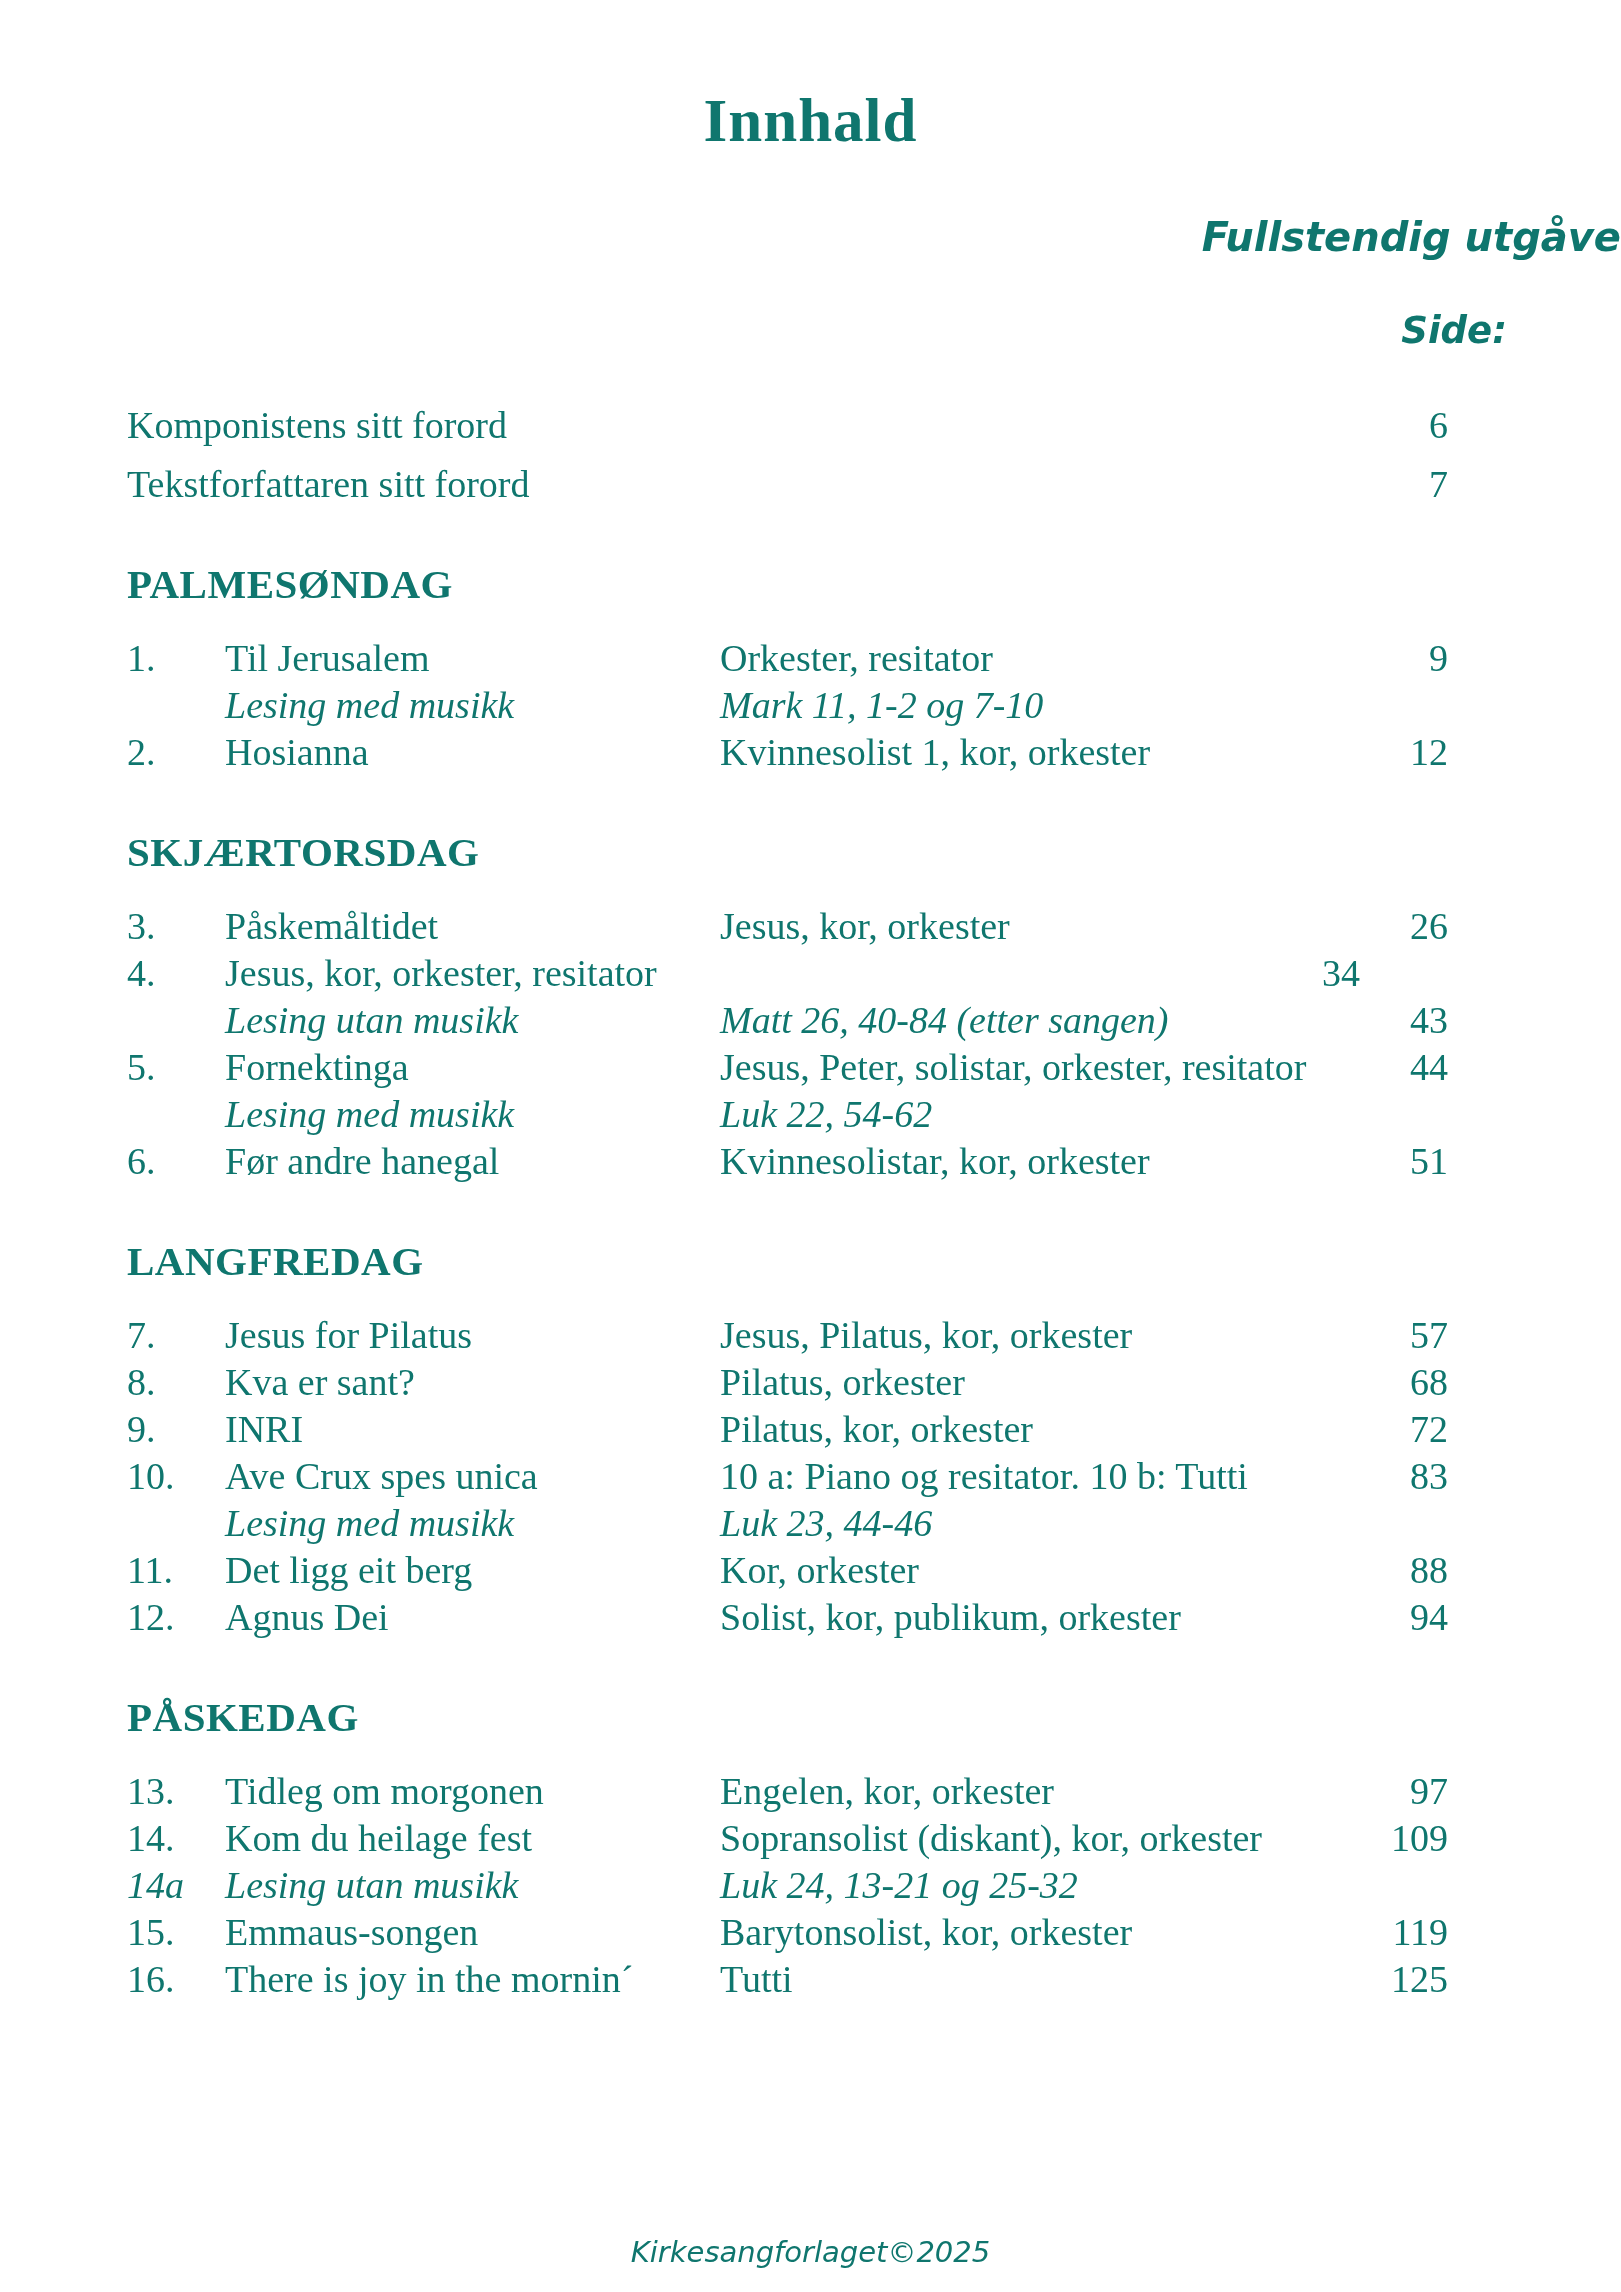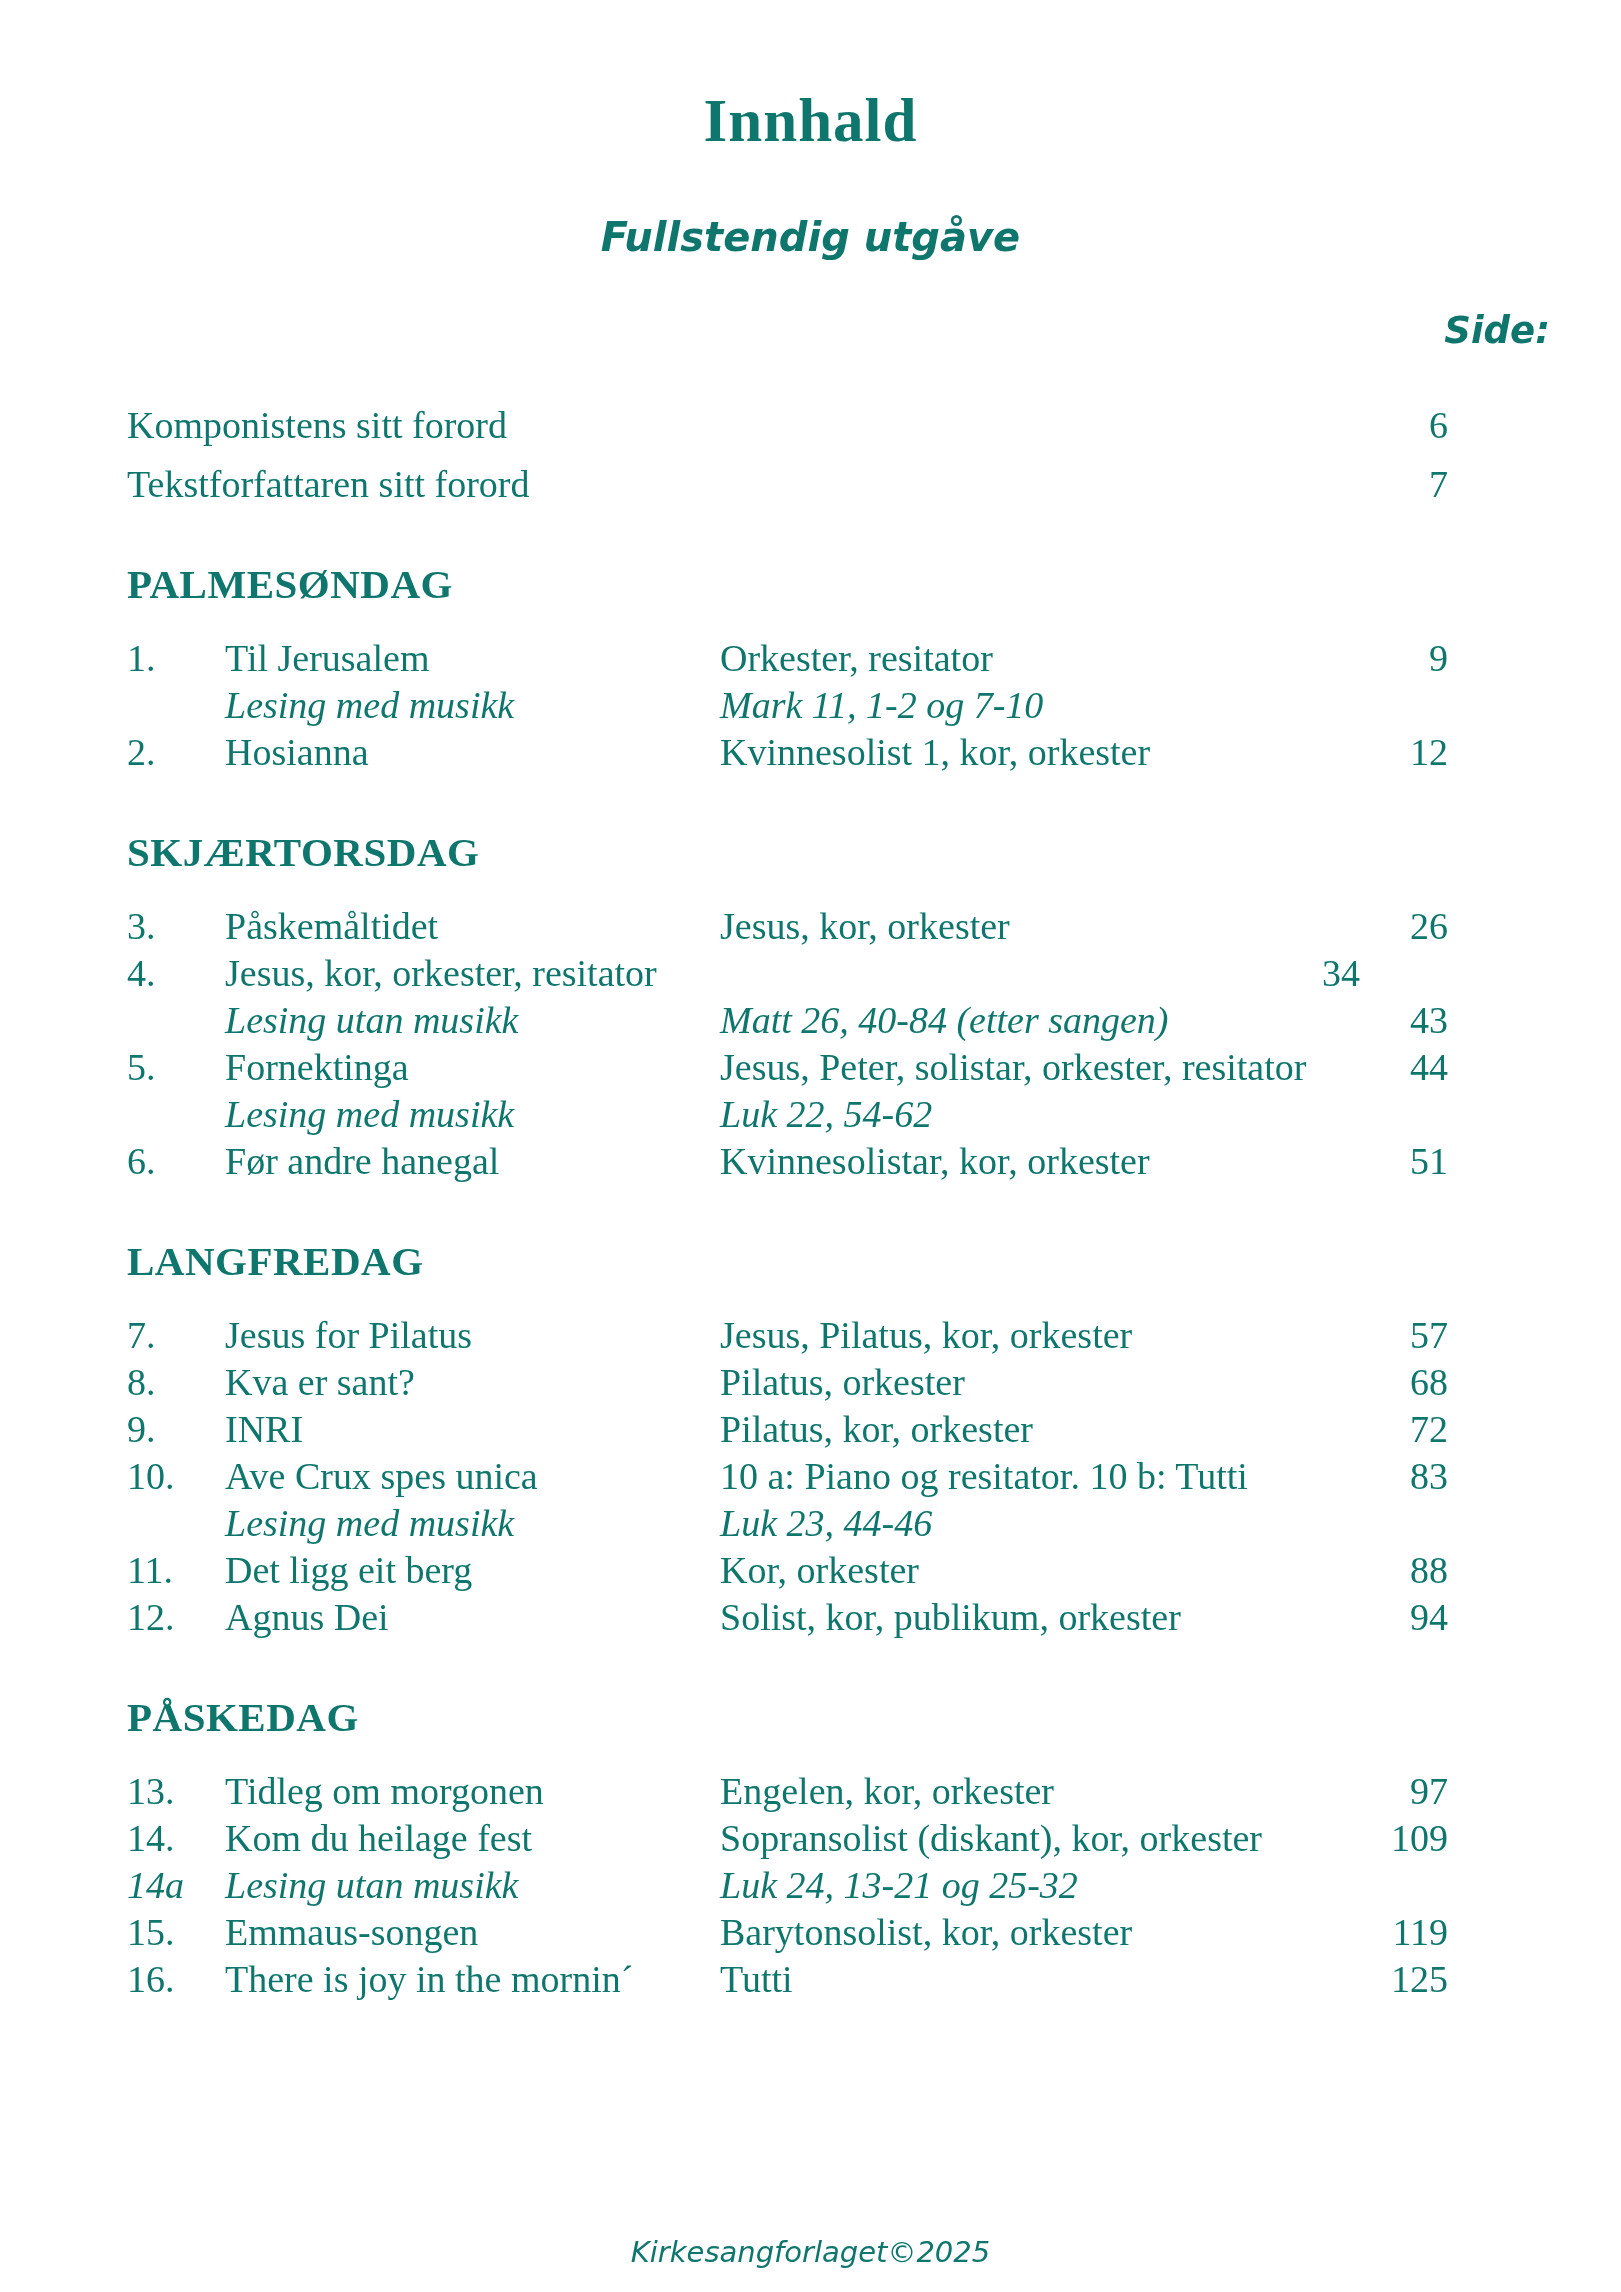--- a/index.html
+++ b/index.html
@@ -17,30 +17,30 @@
     margin: 0;
     padding-top: 90px;
     text-align: center;
     font-size: 61px;
     line-height: 61px;
     font-weight: bold;
     letter-spacing: 1px;
   }
   .subtitle {
     margin-top: 65px;
-    text-align: center;
+    text-align: right;
     font-family: "DejaVu Sans", sans-serif;
     font-style: italic;
     font-weight: bold;
     font-size: 40px;
     line-height: 43px;
   }
   .side-row {
     margin-top: 51px;
-    padding-right: 71px;
+    padding-right: 114px;
     text-align: right;
     font-family: "DejaVu Sans", sans-serif;
     font-style: italic;
     font-weight: bold;
     font-size: 37px;
     line-height: 41px;
   }
   .content {
     margin-left: 127px;
     margin-right: 173px;

